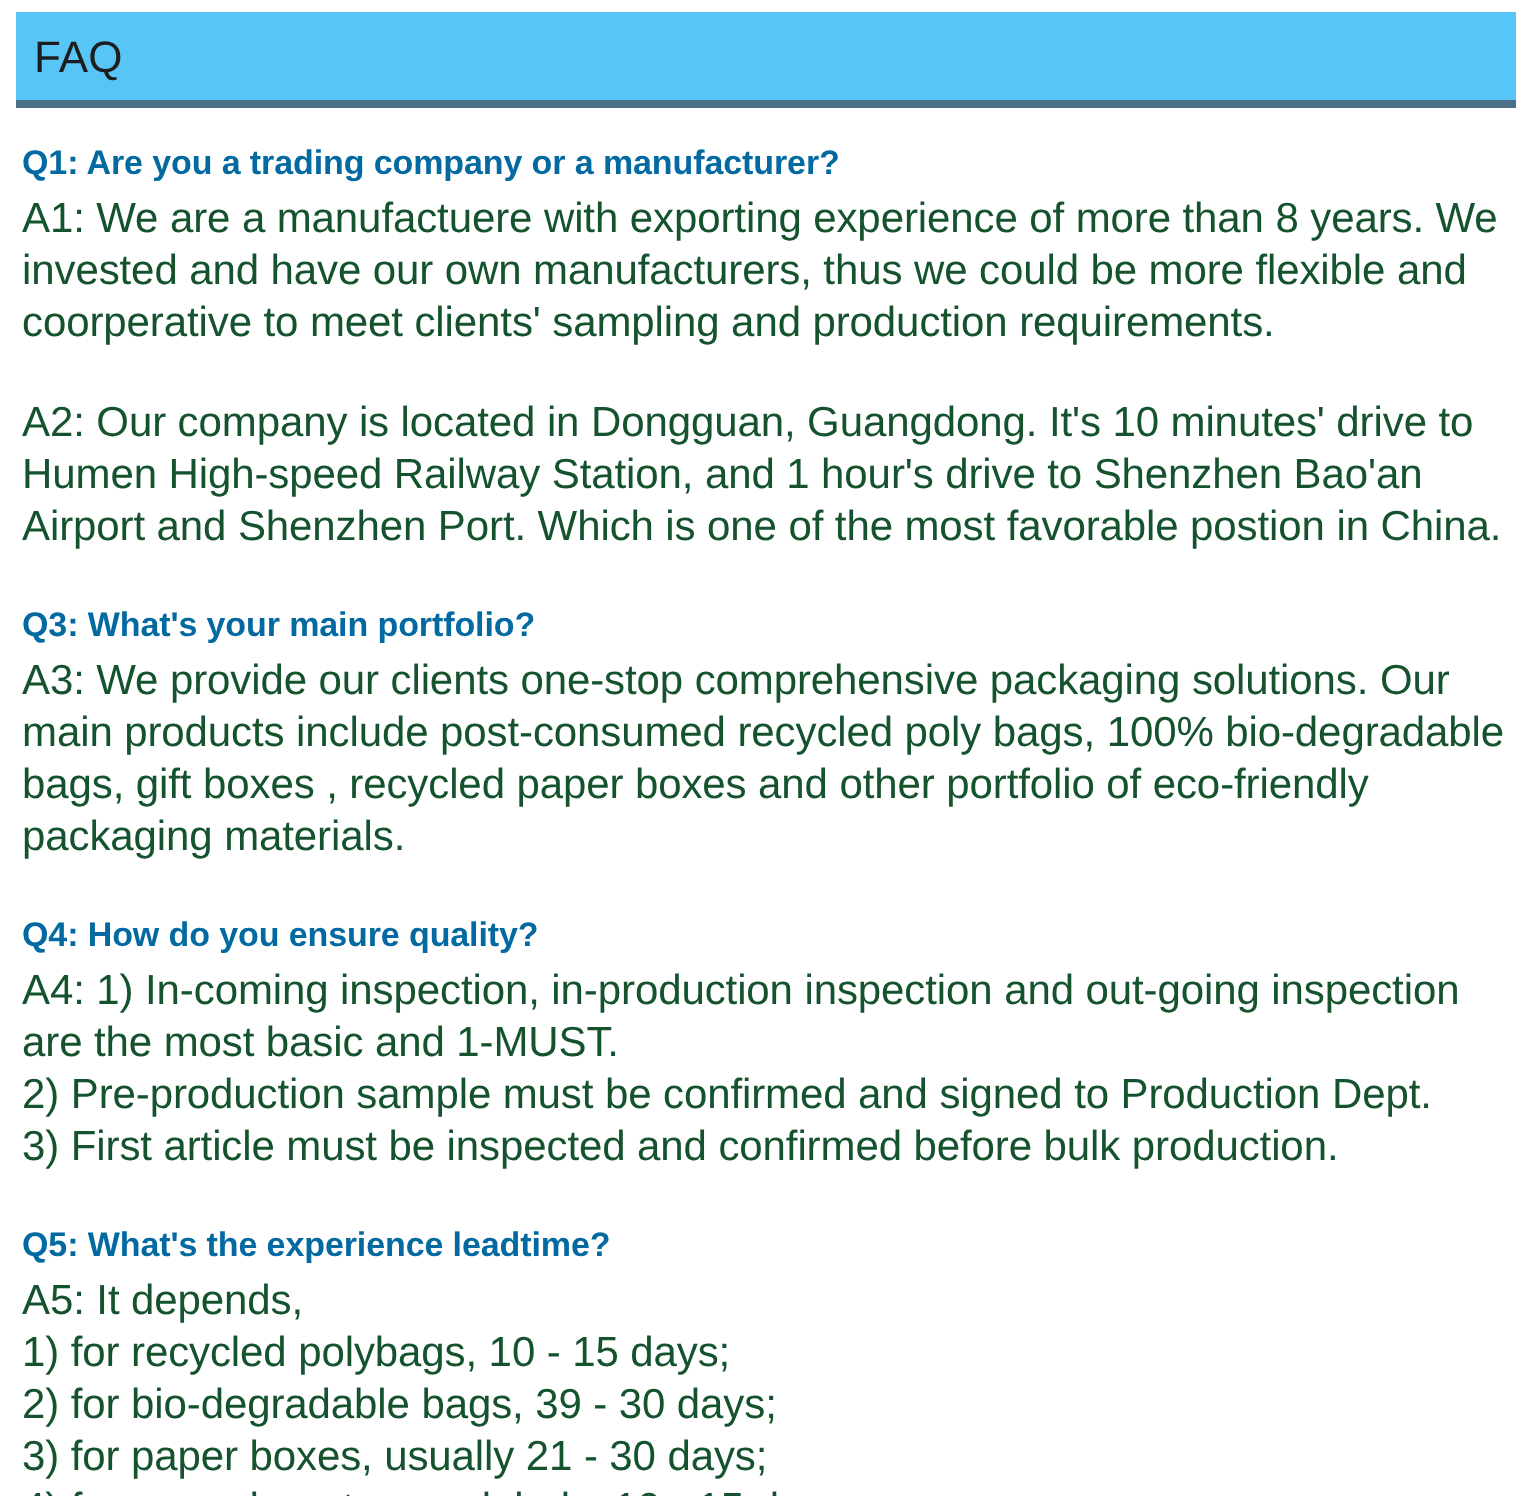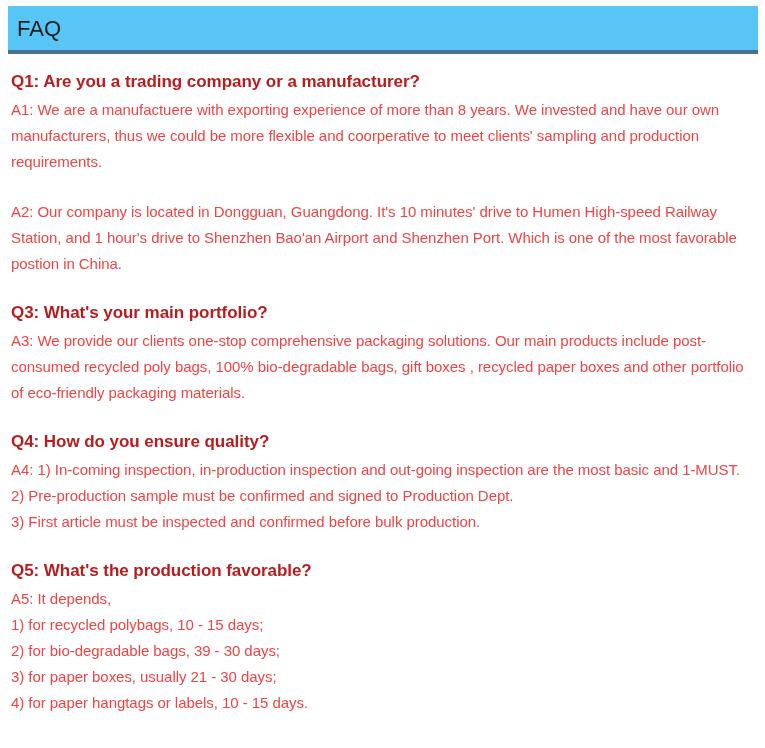--- a/index.html
+++ b/index.html
@@ -56,29 +56,29 @@
 
   .faq-item {
     margin: 0 0 24px 0;
   }
   .faq-item:last-child { margin-bottom: 0; }
 
   .faq-question {
     font-size: 17px;
     line-height: 24px;
     font-weight: bold;
-    color: #b91c1c;
+    color: #0369a1;
     margin: 0 0 3px 0;
     letter-spacing: -0.05px;
   }
 
   .faq-answer {
-    font-size: 15px;
+    font-size: 21px;
     line-height: 26px;
-    color: #ef4444;
+    color: #14532d;
     margin: 0;
     letter-spacing: -0.05px;
   }
   .faq-answer .line { display: block; }
 </style>
 </head>
 <body>
 
 <div class="page">
 
@@ -111,21 +111,21 @@
     <div class="faq-item">
       <p class="faq-question">Q4: How do you ensure quality?</p>
       <p class="faq-answer">
         <span class="line">A4: 1) In-coming inspection, in-production inspection and out-going inspection are the most basic and 1-MUST.</span>
         <span class="line">2) Pre-production sample must be confirmed and signed to Production Dept.</span>
         <span class="line">3) First article must be inspected and confirmed before bulk production.</span>
       </p>
     </div>
 
     <div class="faq-item">
-      <p class="faq-question">Q5: What's the production favorable?</p>
+      <p class="faq-question">Q5: What's the experience leadtime?</p>
       <p class="faq-answer">
         <span class="line">A5: It depends,</span>
         <span class="line">1) for recycled polybags, 10 - 15 days;</span>
         <span class="line">2) for bio-degradable bags, 39 - 30 days;</span>
         <span class="line">3) for paper boxes, usually 21 - 30 days;</span>
         <span class="line">4) for paper hangtags or labels, 10 - 15 days.</span>
       </p>
     </div>
 
   </div>

